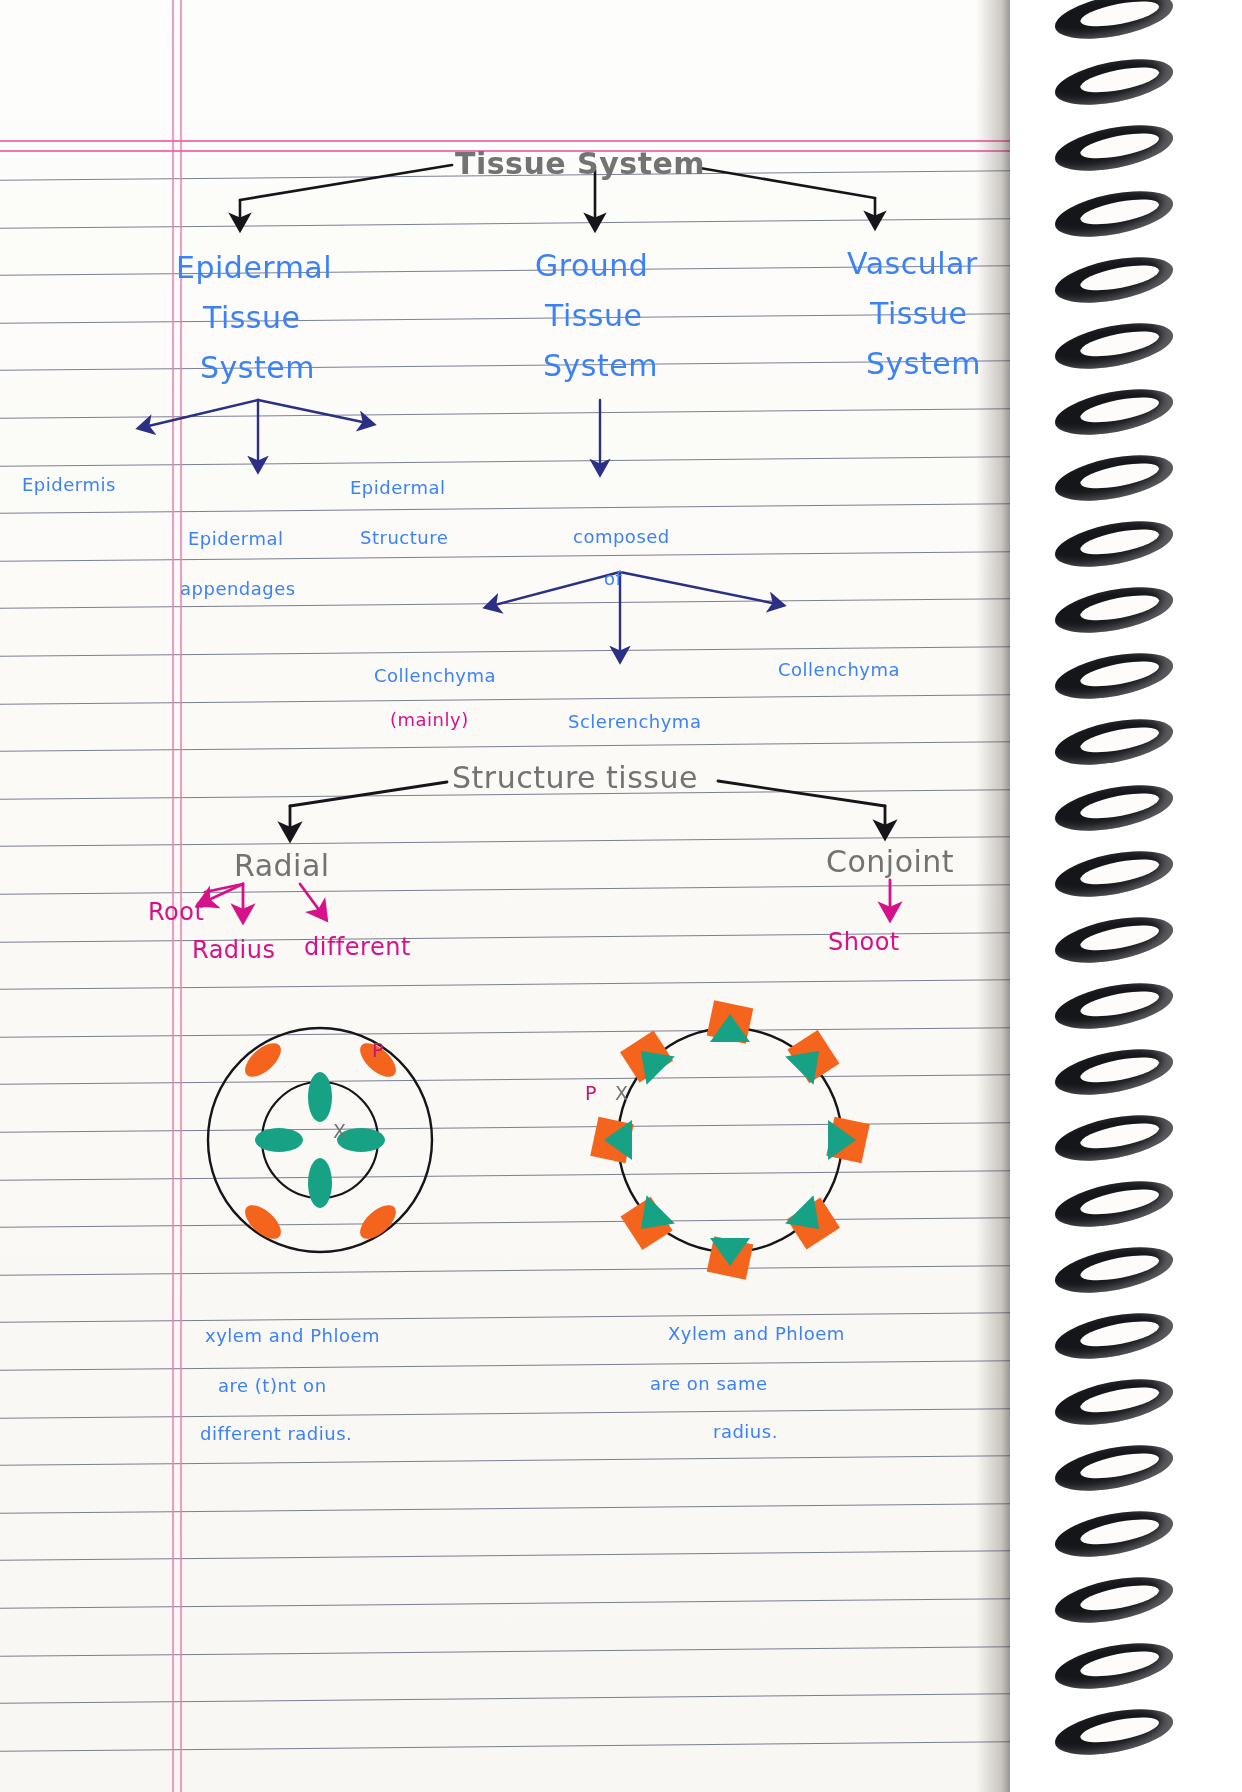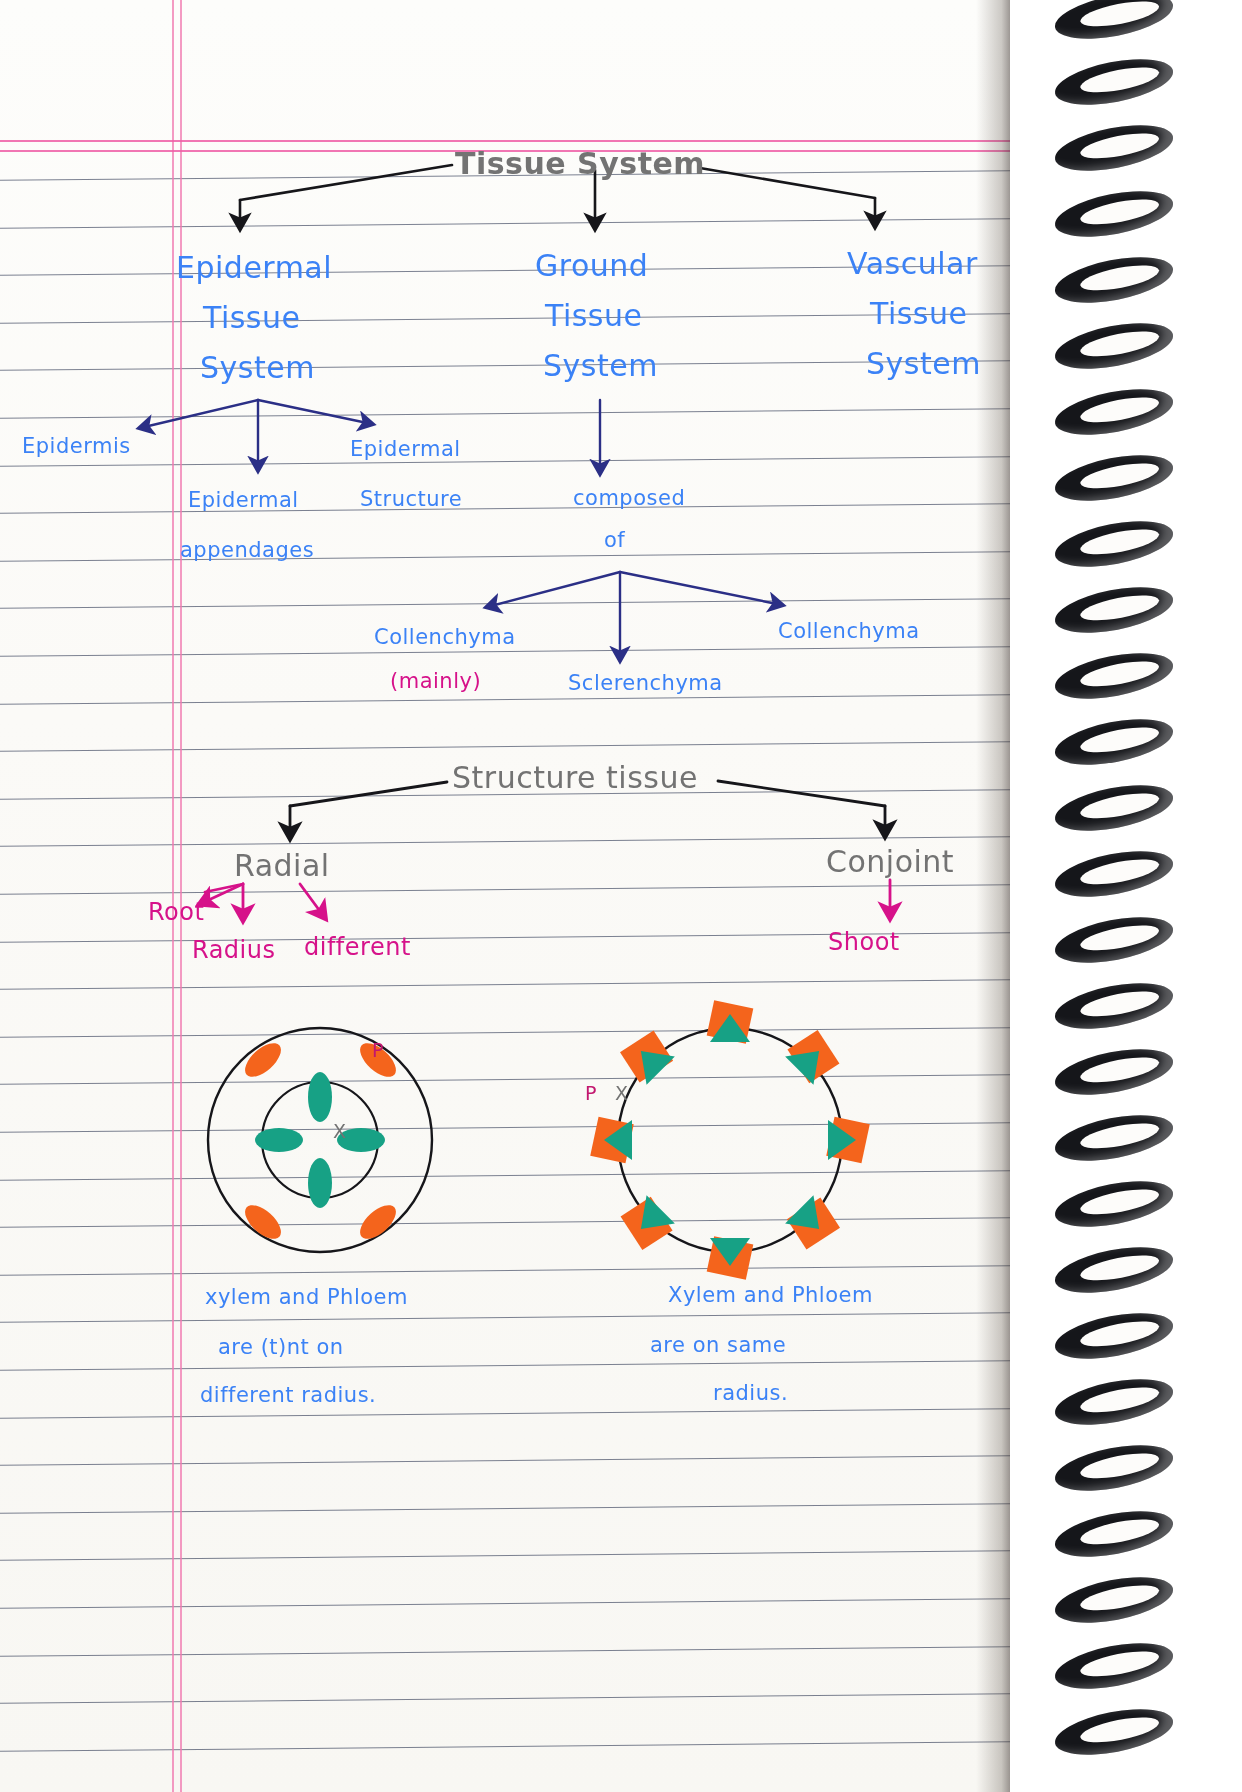--- a/index.html
+++ b/index.html
@@ -60,21 +60,21 @@
     white-space:nowrap;
     letter-spacing:.5px;
   }
   .ink-blue   { color:#3b82f6; }
   .ink-black  { color:#737373; }
   .ink-pink   { color:#d6128a; }
   .ink-magenta{ color:#c2166f; }
 
   .s-title { font-size:30px; font-weight:600; }
   .s-head  { font-size:30px; }
-  .s-mid   { font-size:21px; }
+  .s-mid   { font-size:18px;margin-top:40px; }
   .s-small { font-size:24px; }
 
   
   #ink-layer { position:absolute; left:0; top:0; width:1010px; height:1792px; }
 
   
   #stamp {
     position:absolute; left:836px; top:24px; width:196px; height:62px;
   }
   #stamp .lbl {

